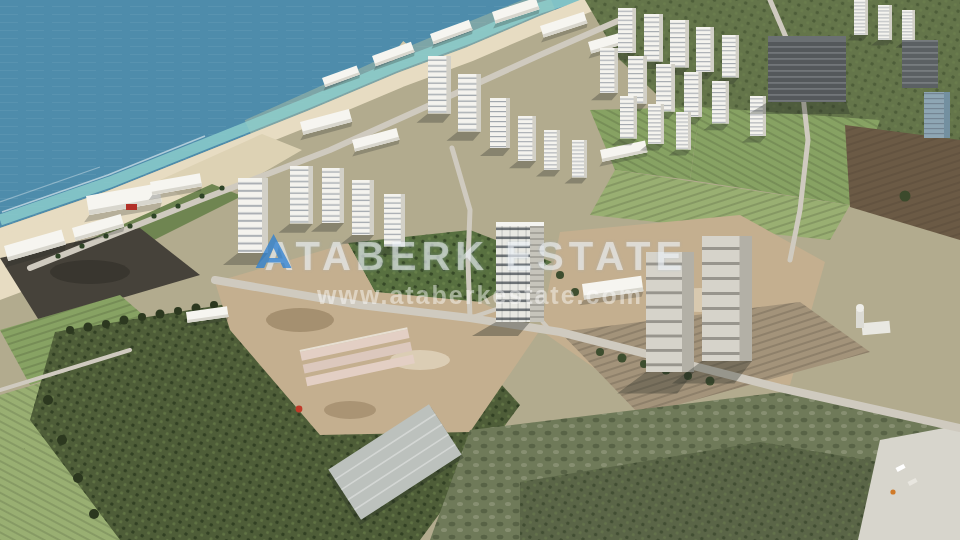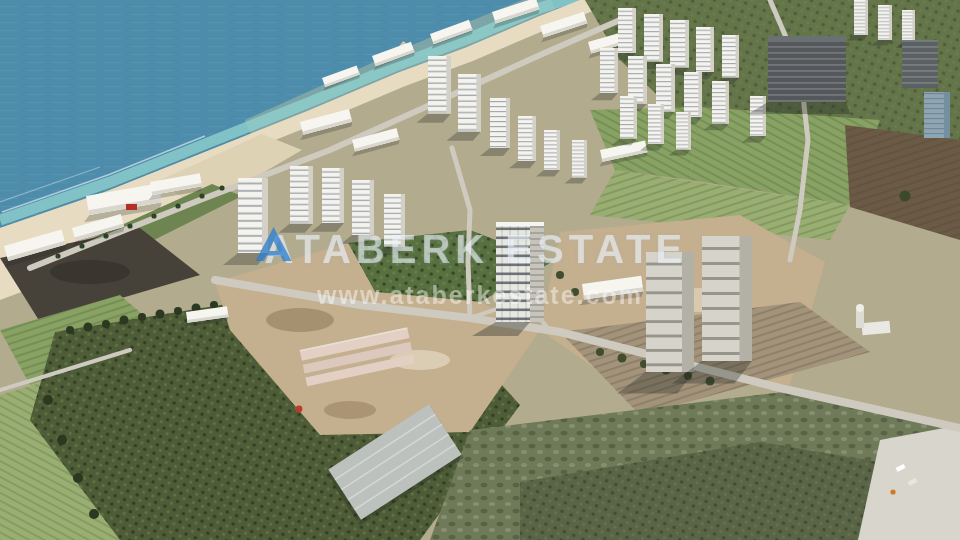--- a/index.html
+++ b/index.html
@@ -24,21 +24,21 @@
   .dirt{fill:var(--dirt)}
   .dirtrows{fill:var(--dirt_rows)}
   .scrub{fill:var(--scrub)}
   .olive{fill:var(--olive)}
   .gravel{fill:var(--gravel)}
   .road{stroke:var(--road);fill:none;stroke-linecap:round;stroke-linejoin:round}
   .promenade{fill:var(--promenade)}
 
   
   .wm{position:absolute;inset:0;pointer-events:none;}
-  .wm-row{position:absolute;left:50%;top:227px;transform:translateX(-52%);
+  .wm-row{position:absolute;left:50%;top:234px;transform:translateX(-52%);
           display:flex;align-items:flex-start;gap:9px;white-space:nowrap;}
   .wm-brand{font-size:40px;font-weight:bold;letter-spacing:5px;
             color:rgba(255,255,255,.52);
             text-shadow:0 0 3px rgba(160,190,220,.35);}
   .wm-logo{display:inline-flex;opacity:.75;}
   .wm-url{position:absolute;left:50%;top:281px;transform:translateX(-50%);
           font-size:25px;font-weight:600;letter-spacing:2px;
           color:rgba(255,255,255,.45);white-space:nowrap;text-align:center;}
 </style>
 </head>

